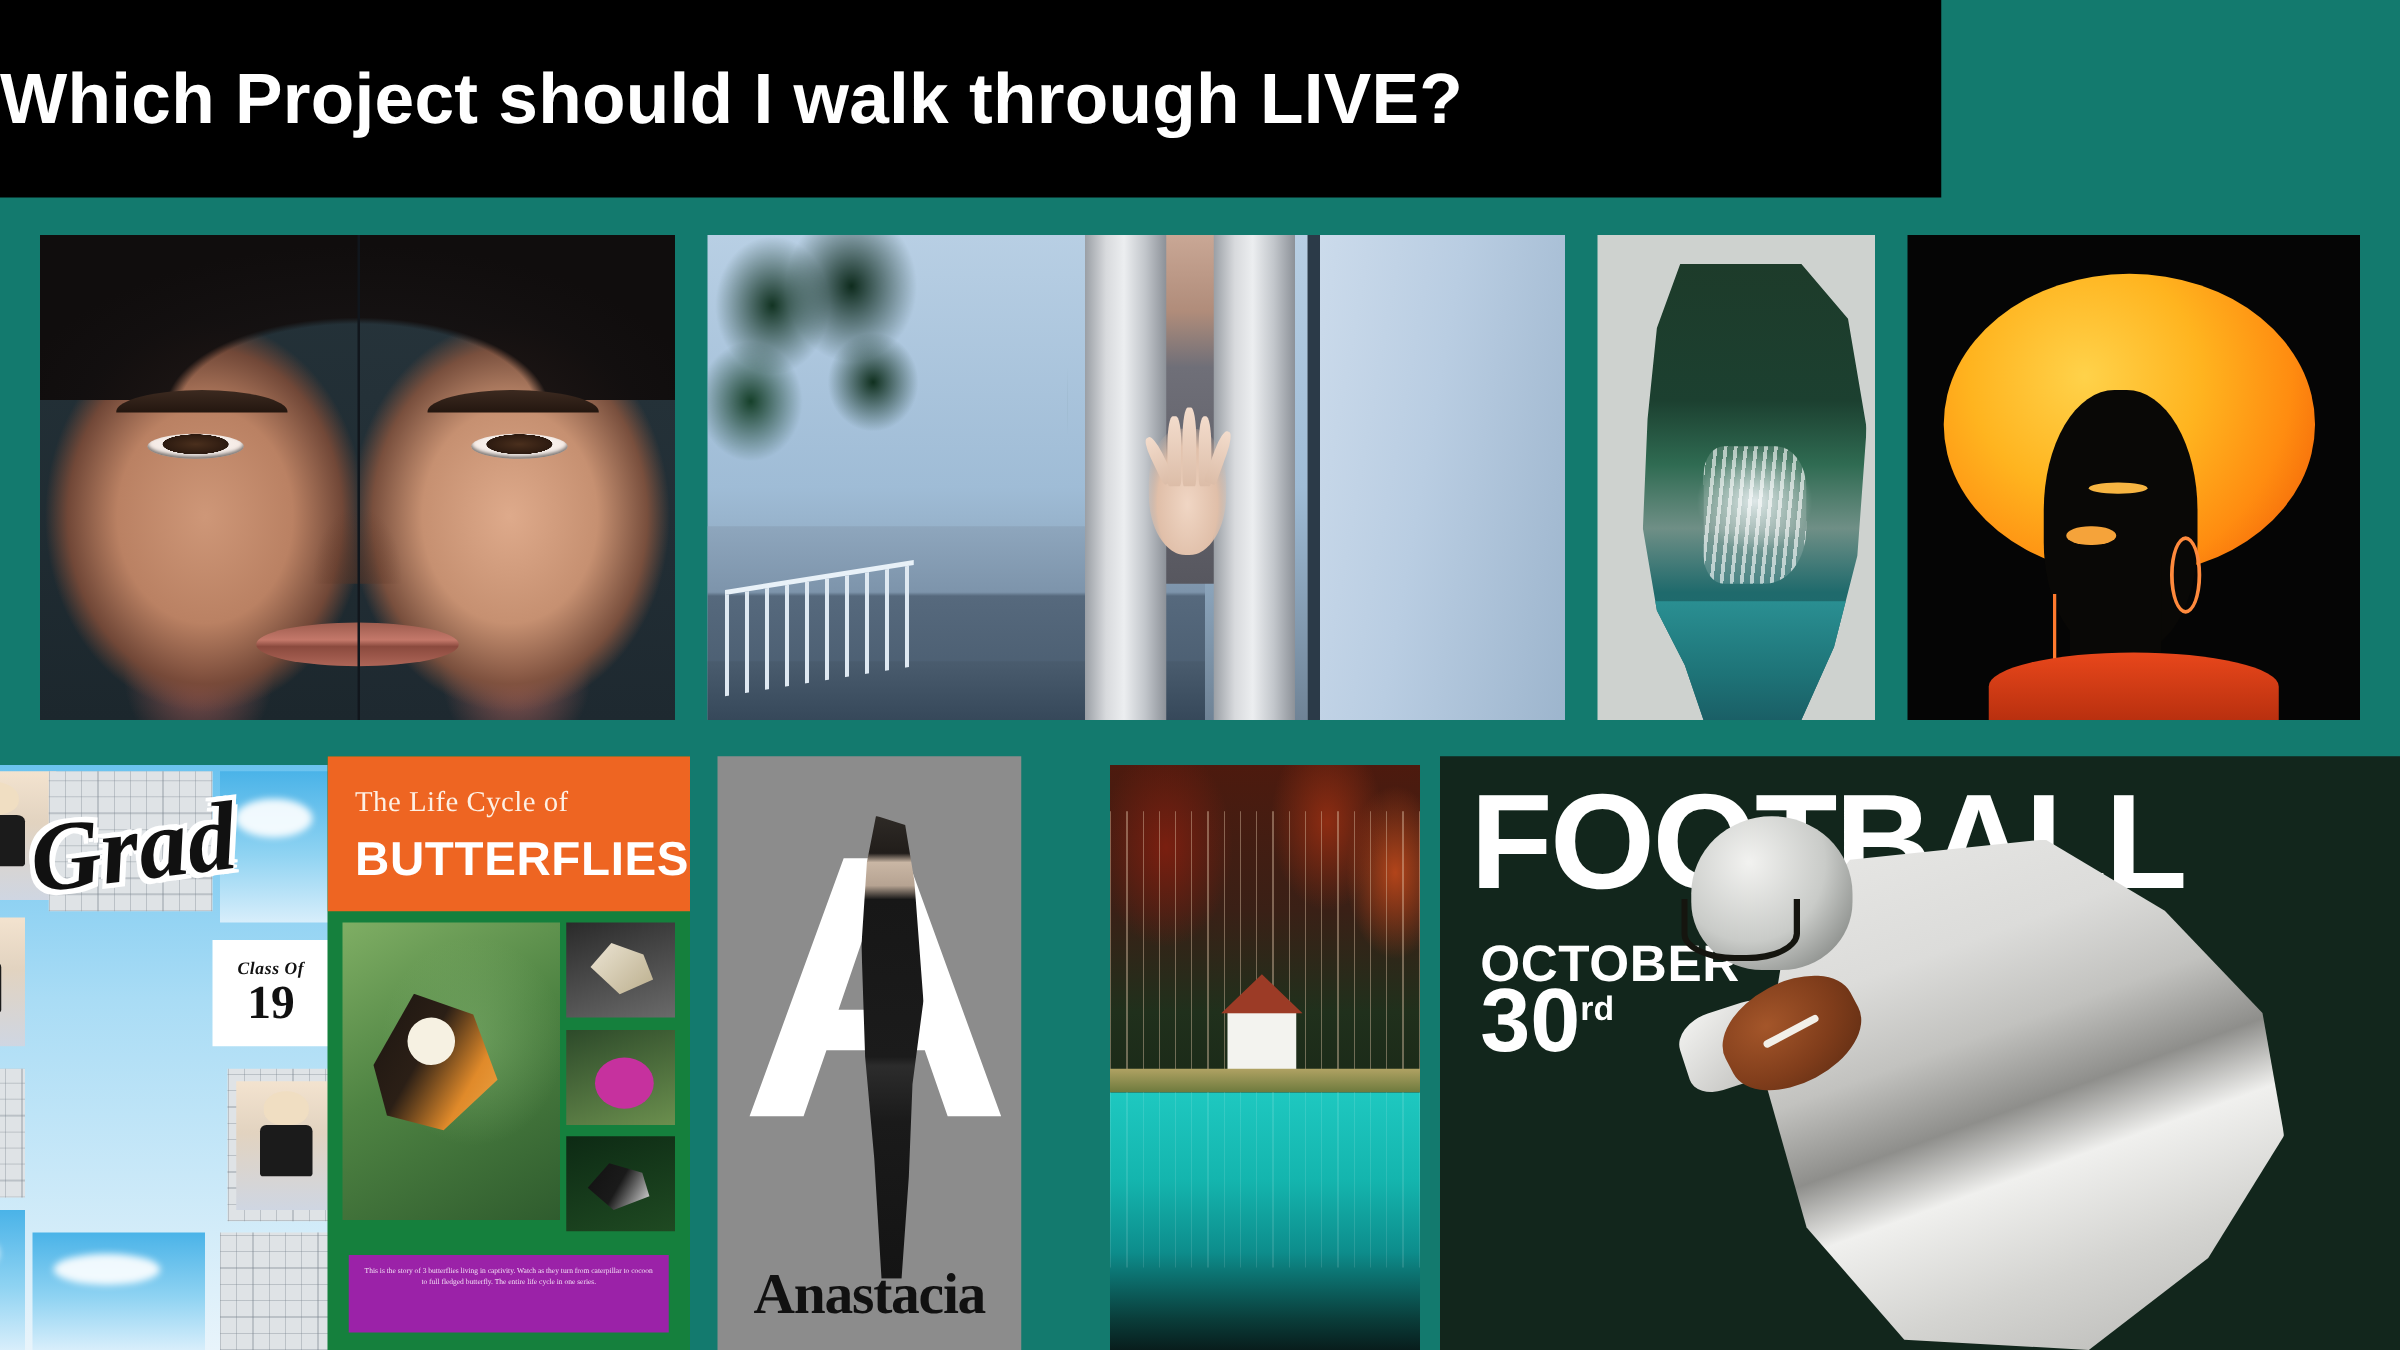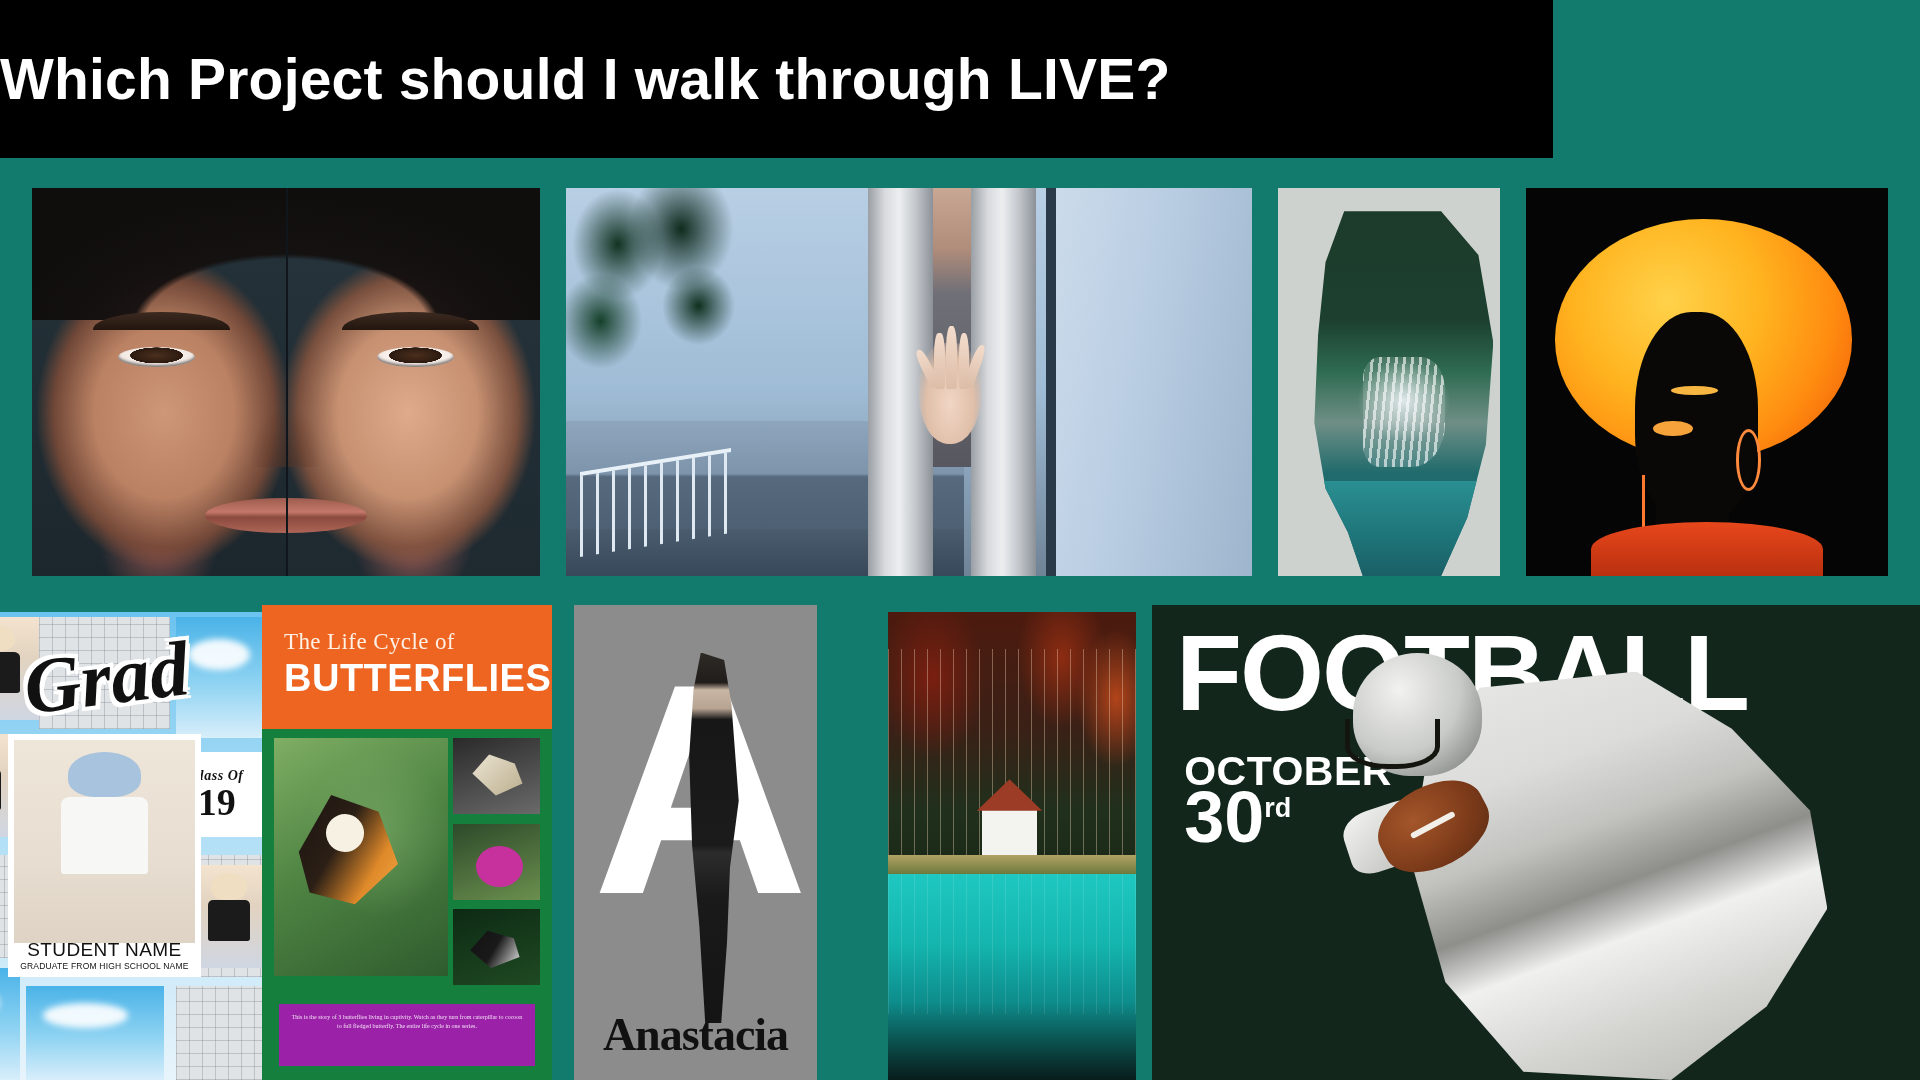--- a/index.html
+++ b/index.html
@@ -171,21 +171,21 @@
   .b1-name { position:absolute; left:0; right:0; bottom:6px; text-align:center; }
   .b1-name .n { font-family:"Liberation Sans", sans-serif; font-size:19px; color:#111; letter-spacing:.4px; }
   .b1-name .s { font-family:"Liberation Sans", sans-serif; font-size:8.5px; color:#111; letter-spacing:.2px; }
 
   
   .b2 { left:262px; top:-7px; width:290px; height:475px; background:#15803d; }
   .b2-head { position:absolute; left:0; top:0; width:100%; height:26%;
      background:#ee6522; padding:24px 18px 0 22px; }
   .b2-head .l1 { font-family:"Liberation Serif", serif; font-size:23px; color:#fdf0e4; letter-spacing:.4px; }
   .b2-head .l2 { font-family:"Liberation Sans", sans-serif; font-weight:700; font-size:38px; color:#fff;
-     letter-spacing:.5px; margin-top:2px; }
+     letter-spacing:.5px; margin-top:12px; }
   .b2-big { position:absolute; left:4%; top:28%; width:60%; height:50%;
      background:
        radial-gradient(ellipse 60% 50% at 60% 40%, rgba(140,185,120,.45) 0%, rgba(70,120,60,0) 70%),
        linear-gradient(150deg,#7fae64 0%, #4f8443 46%, #2f5c2e 100%); }
   .b2-big:before { content:""; position:absolute; left:12%; top:22%; width:62%; height:50%;
      background:linear-gradient(120deg,#1a1410 0%, #2b1f16 42%, #e08a2a 72%, #f0a94a 100%);
      clip-path:polygon(4% 52%,34% 4%,78% 18%,96% 62%,56% 96%,14% 86%); }
   .b2-big:after { content:""; position:absolute; left:30%; top:32%; width:22%; height:16%;
      background:#f6f1e2; border-radius:50%; transform:rotate(-22deg); }
   .b2-s1 { position:absolute; right:4%; top:28%; width:30%; height:16%;
@@ -357,27 +357,20 @@
 
       <div class="b1-word">
         <span>Grad</span>
       </div>
 
       <div class="b1-class">
         <div class="co">Class Of</div>
         <div class="yr">19</div>
       </div>
 
-      <div class="b1-main">
-        <div class="b1-main-img"></div>
-        <div class="b1-name">
-          <div class="n">STUDENT NAME</div>
-          <div class="s">GRADUATE FROM HIGH SCHOOL NAME</div>
-        </div>
-      </div>
     </div>
 
     <div class="thumb b2">
       <div class="b2-head">
         <div class="l1">The Life Cycle of</div>
         <div class="l2">BUTTERFLIES</div>
       </div>
       <div class="b2-big"></div>
       <div class="b2-s1"></div>
       <div class="b2-s2"></div>

